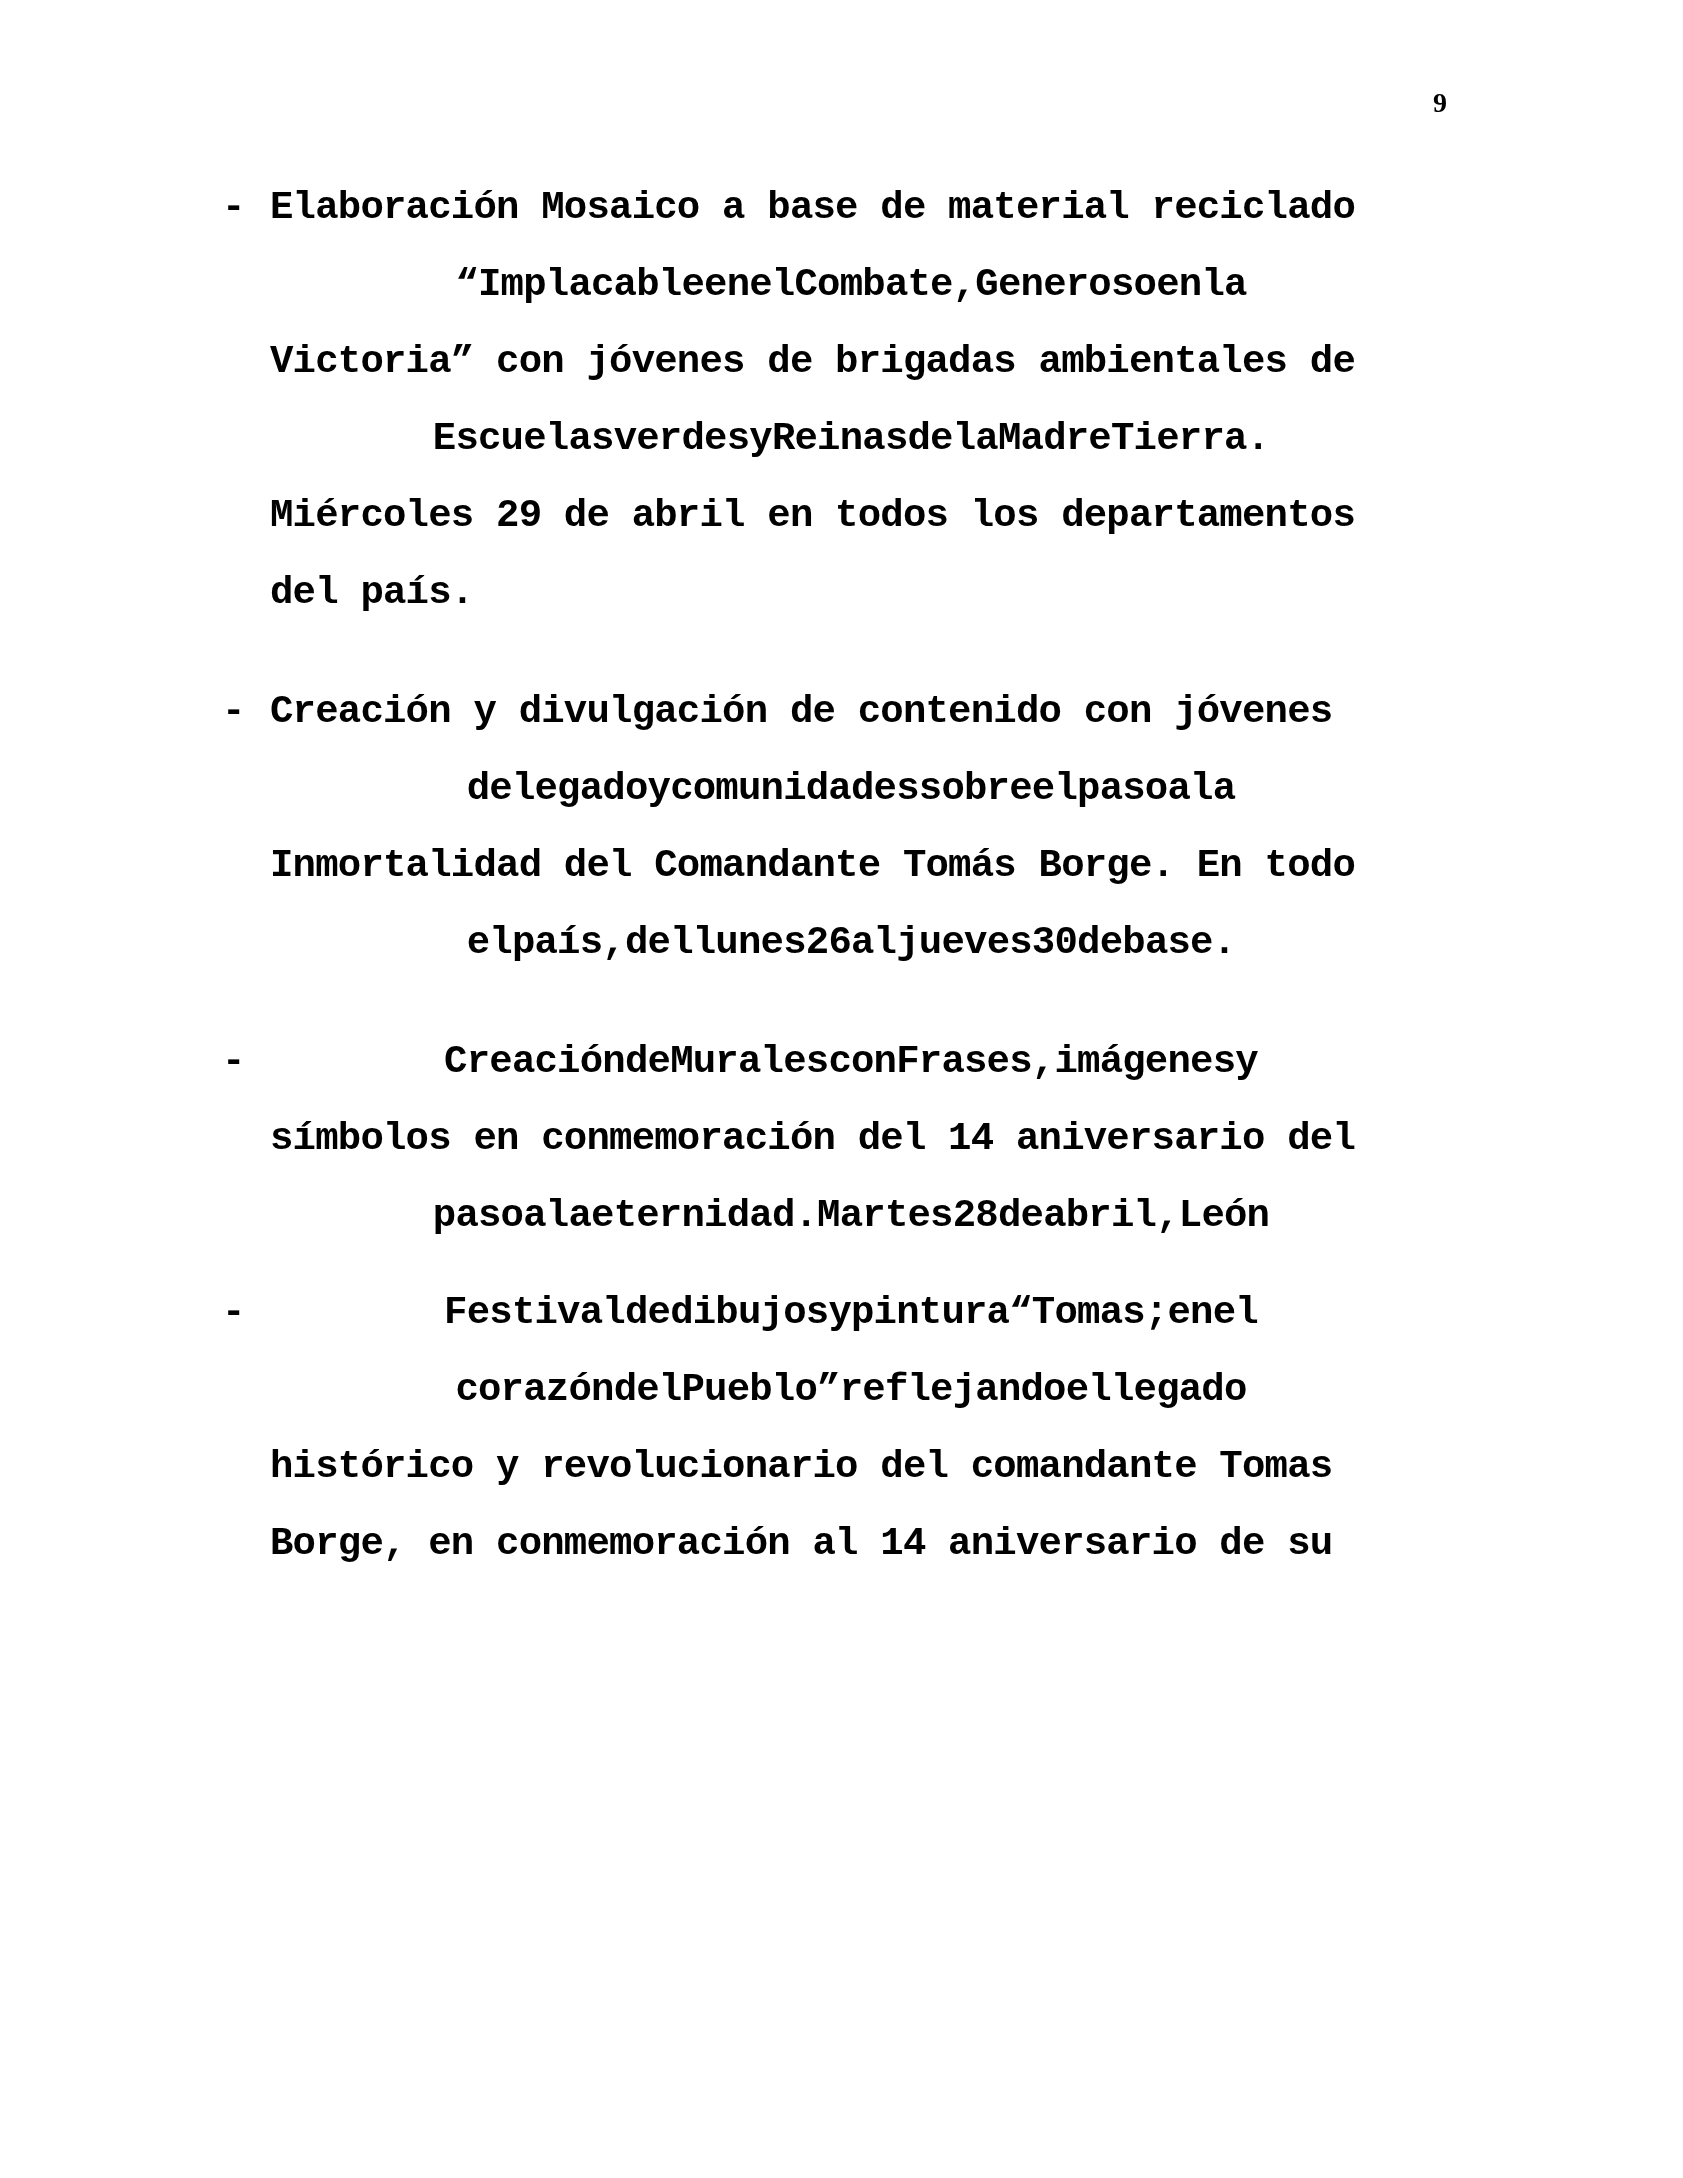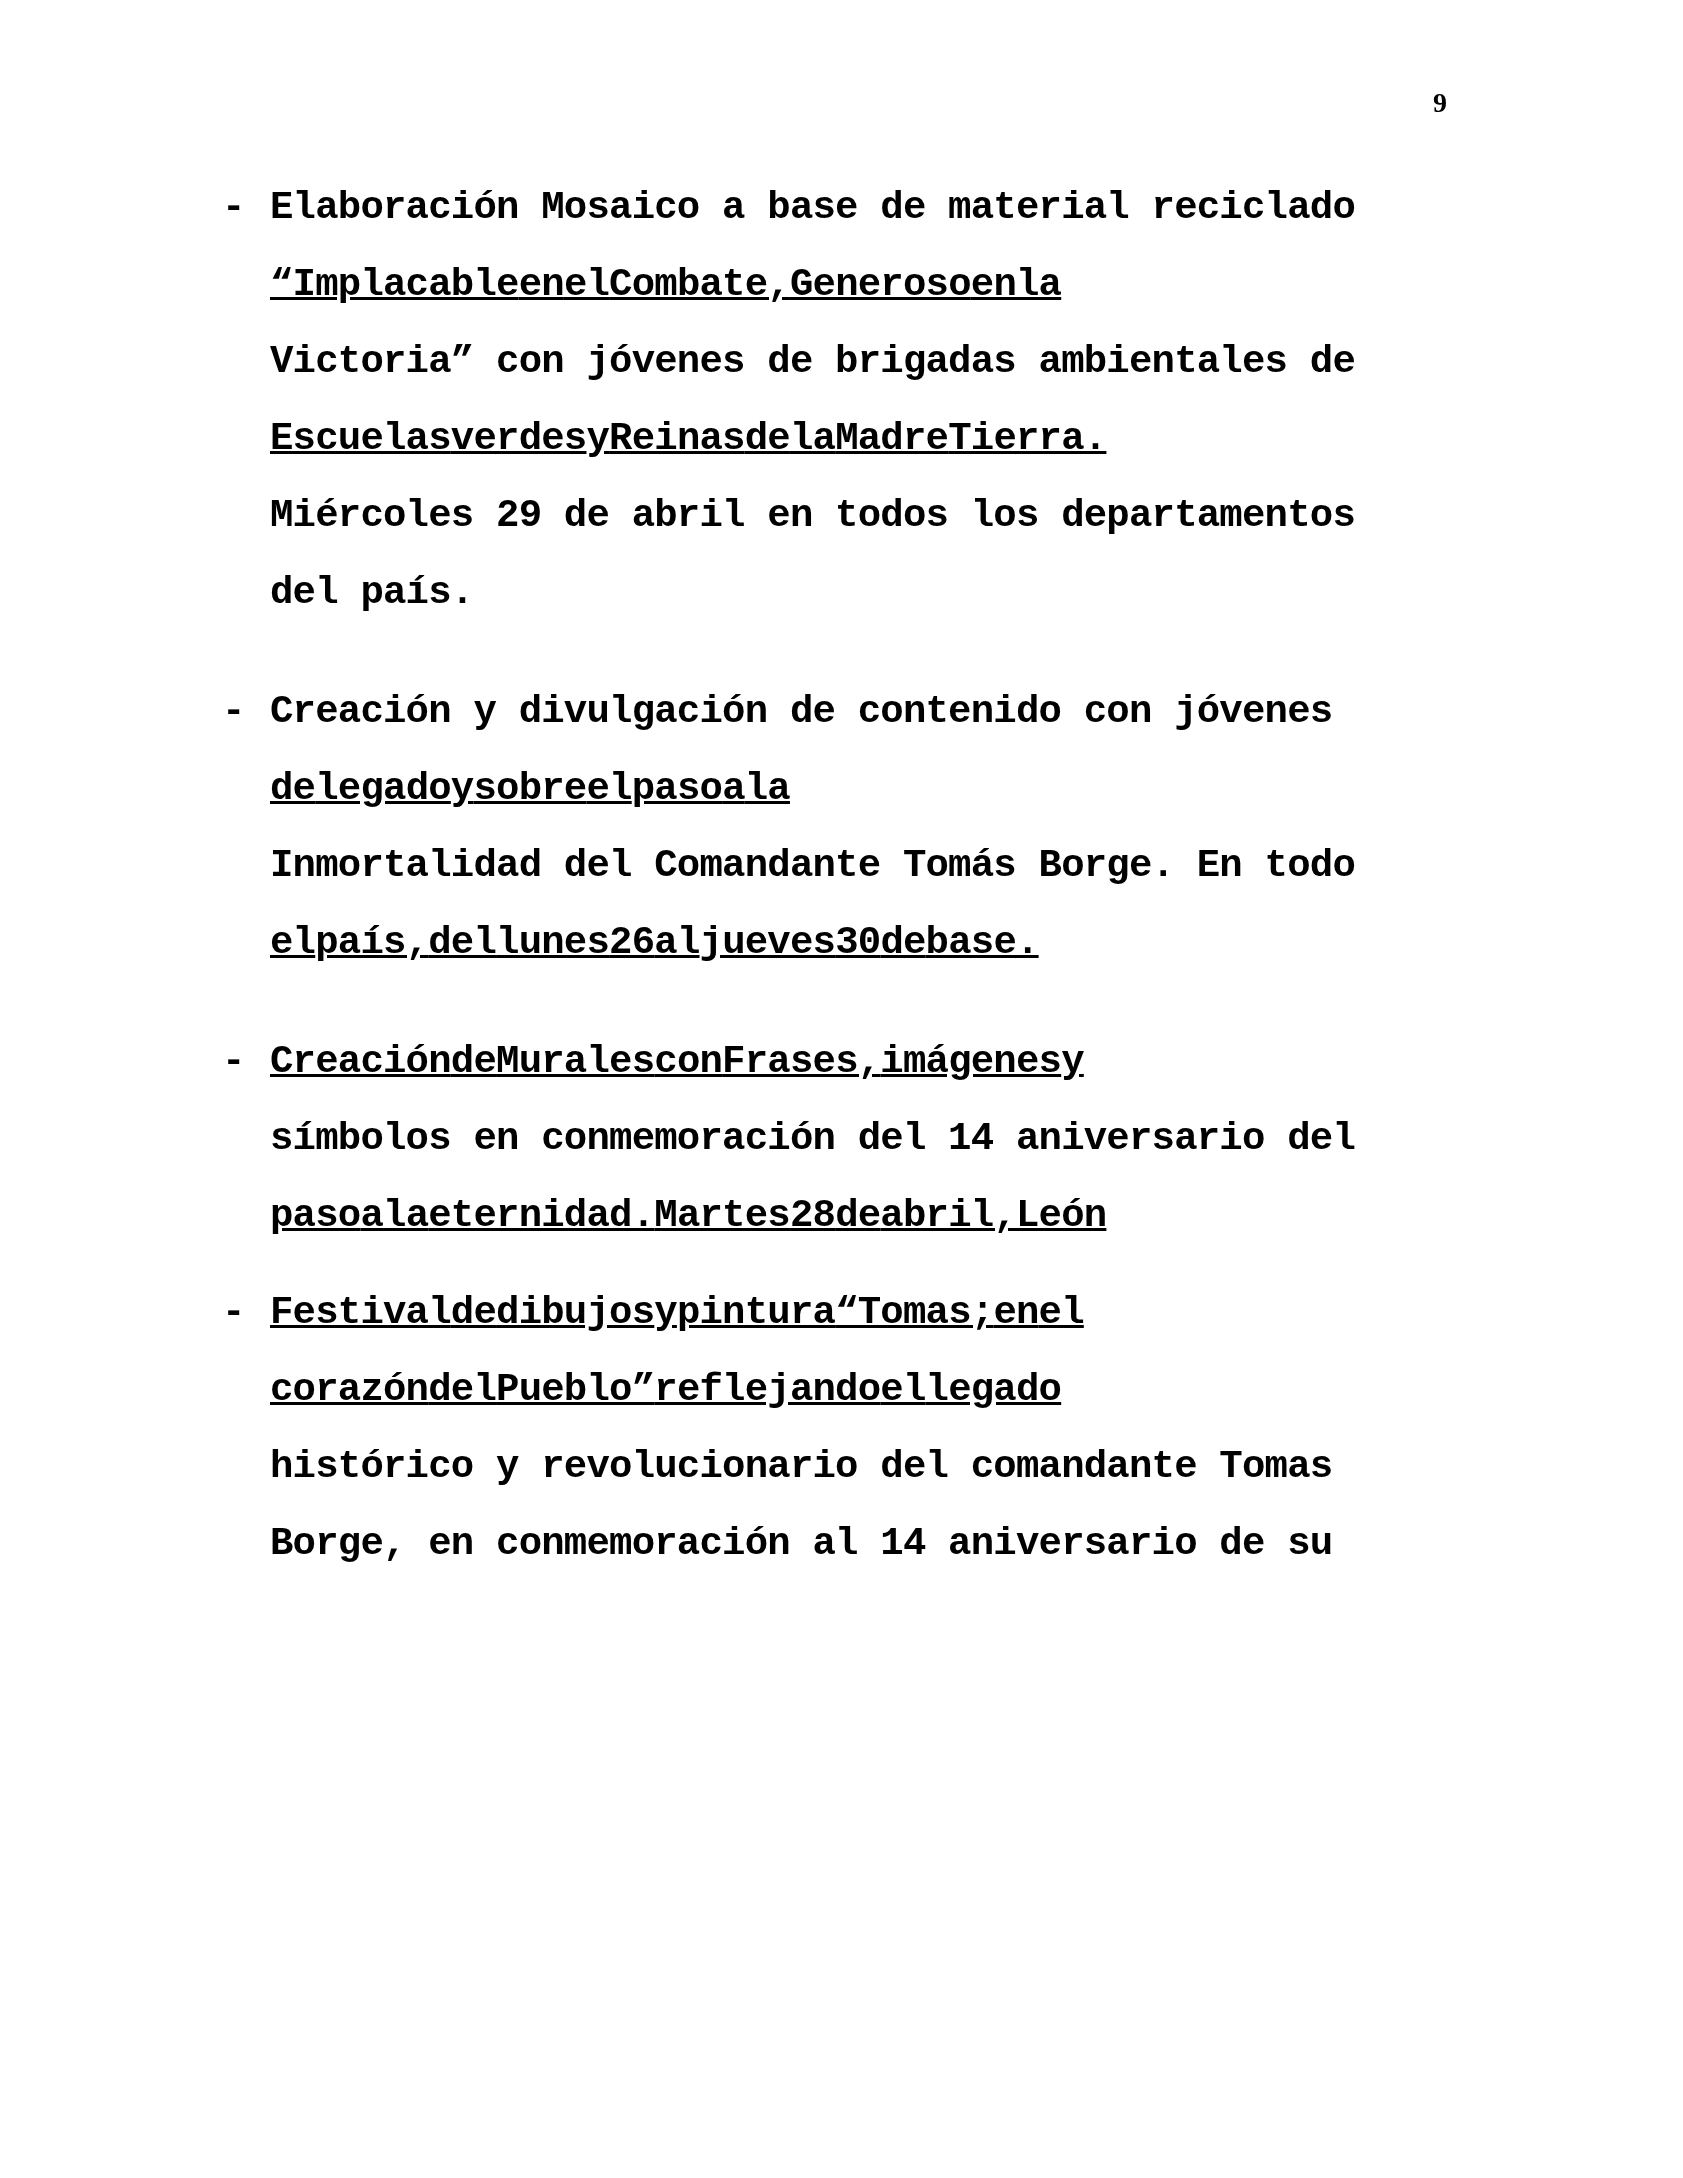--- a/index.html
+++ b/index.html
@@ -60,23 +60,22 @@
     letter-spacing: -0.8px;
     font-family: "Liberation Mono", "DejaVu Sans Mono", monospace;
   }
   .line {
     display: block;
     white-space: nowrap;
   }
   
   .line.just {
     display: flex;
-    justify-content: flex-start;
+    justify-content: center;
     white-space: nowrap;
-    text-decoration: underline;
   }
   .line.just > .w {
     white-space: pre;
   }
 </style>
 </head>
 <body>
 
 <div class="page">
 
@@ -114,20 +113,21 @@
     </div>
 
     <div class="bullet-block">
       <span class="bullet-marker">-</span>
       <div class="bullet-text">
         <span class="line">Creación y divulgación de contenido con jóvenes</span>
         <span class="line just">
             <span class="w">de</span>
             <span class="w">legado</span>
             <span class="w">y</span>
+            <span class="w">comunidades</span>
             <span class="w">sobre</span>
             <span class="w">el</span>
             <span class="w">paso</span>
             <span class="w">a</span>
             <span class="w">la</span>
           </span>
         <span class="line">Inmortalidad del Comandante Tomás Borge. En todo</span>
         <span class="line just">
             <span class="w">el</span>
             <span class="w">país,</span>

